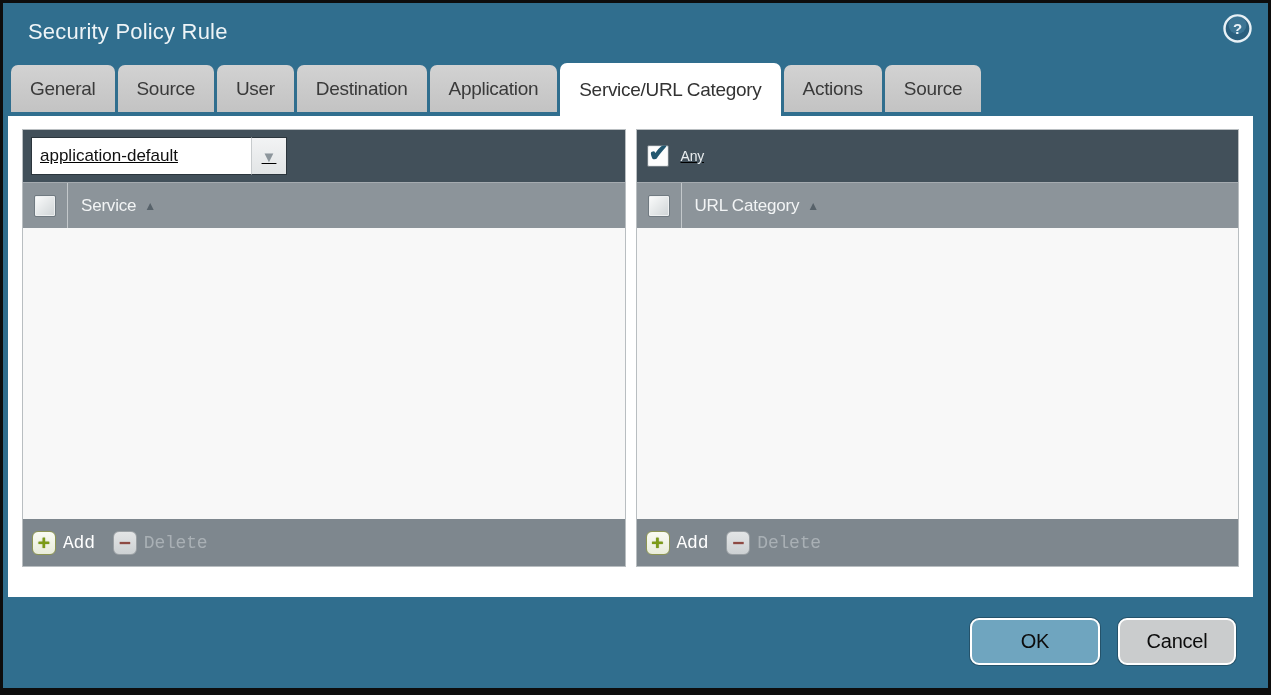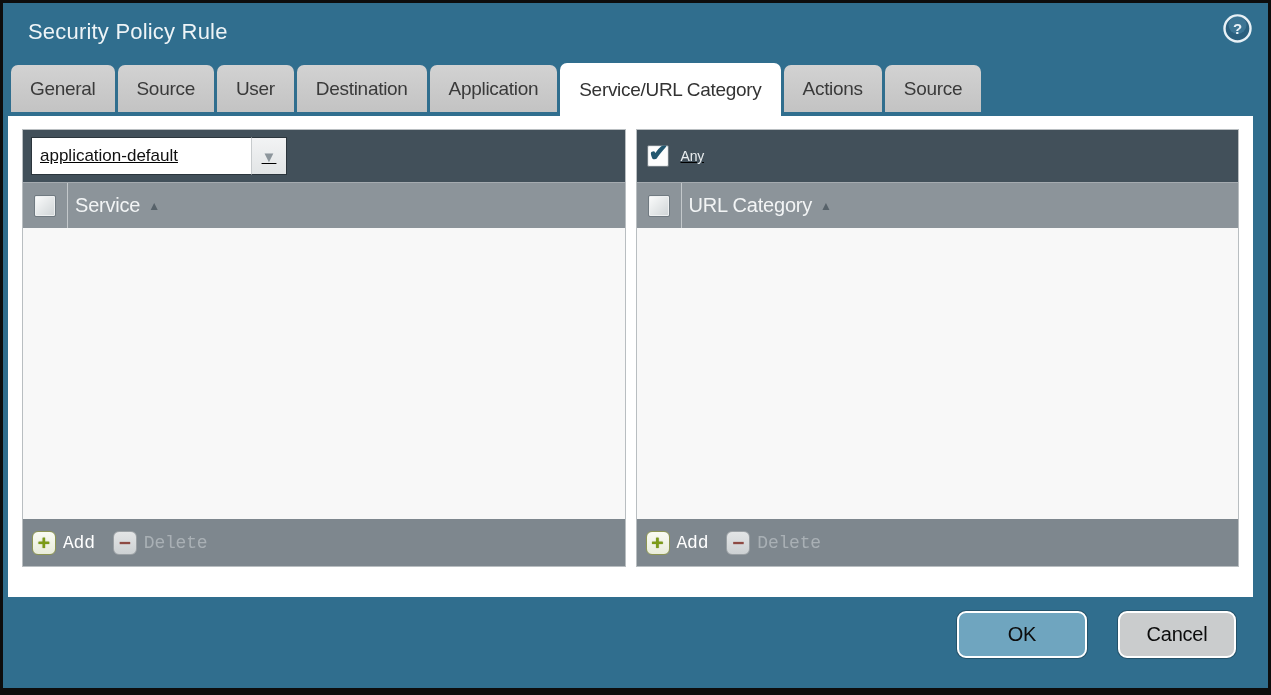--- a/index.html
+++ b/index.html
@@ -90,21 +90,21 @@
   
   .col-header {
     height:46px; background:#8c949a; flex:0 0 auto;
     border-top:1px solid #a5abb0;
     display:flex; align-items:center;
   }
   .cb-cell {
     width:45px; height:100%; display:flex; align-items:center; justify-content:center;
     border-right:1px solid #c3c8cb;
   }
-  .col-label { color:#f2f4f5; font-size:20px; margin-left:7px; letter-spacing:-0.2px; }
+  .col-label { color:#f2f4f5; font-size:17px; margin-left:13px; letter-spacing:-0.2px; }
   .sort-arrow { color:#57626a; font-size:12px; margin-left:8px; }
 
   
   .panel-body { flex:1; background:#f8f8f8; }
   .panel-footer {
     height:47px; background:#7e878e; flex:0 0 auto;
     display:flex; align-items:center; padding-left:9px; gap:18px;
   }
   .tool-btn { display:flex; align-items:center; gap:7px; cursor:pointer; }
   .tool-btn .label { color:#ffffff; font-size:18px; letter-spacing:-0.2px;font-family:Liberation Mono, monospace; }
@@ -120,22 +120,22 @@
     border:1px solid #8d9553; color:#7c9b16;
     text-shadow:0 0 1px #5d7511;
   }
   .minus-icon {
     background:linear-gradient(#e3e5e6,#cdd1d3);
     border:1px solid #9aa0a4; color:#8e4a43;
   }
 
   
   .dialog-actions {
-    position:absolute; right:32px; bottom:30px;
-    display:flex; gap:31px;
+    position:absolute; right:32px; bottom:23px;
+    display:flex; gap:18px;
   }
   .btn {
     height:47px; border-radius:9px; border:2px solid #ffffff;
     font-family:"Liberation Sans", sans-serif;
     font-size:20px; color:#0c0c0c; cursor:pointer;
     box-shadow:0 0 0 1px rgba(0,0,0,0.25);
     letter-spacing:-0.2px;
   }
   .btn-ok { width:130px; background:#6fa5bf; }
   .btn-cancel { width:118px; background:#cacccd; }

